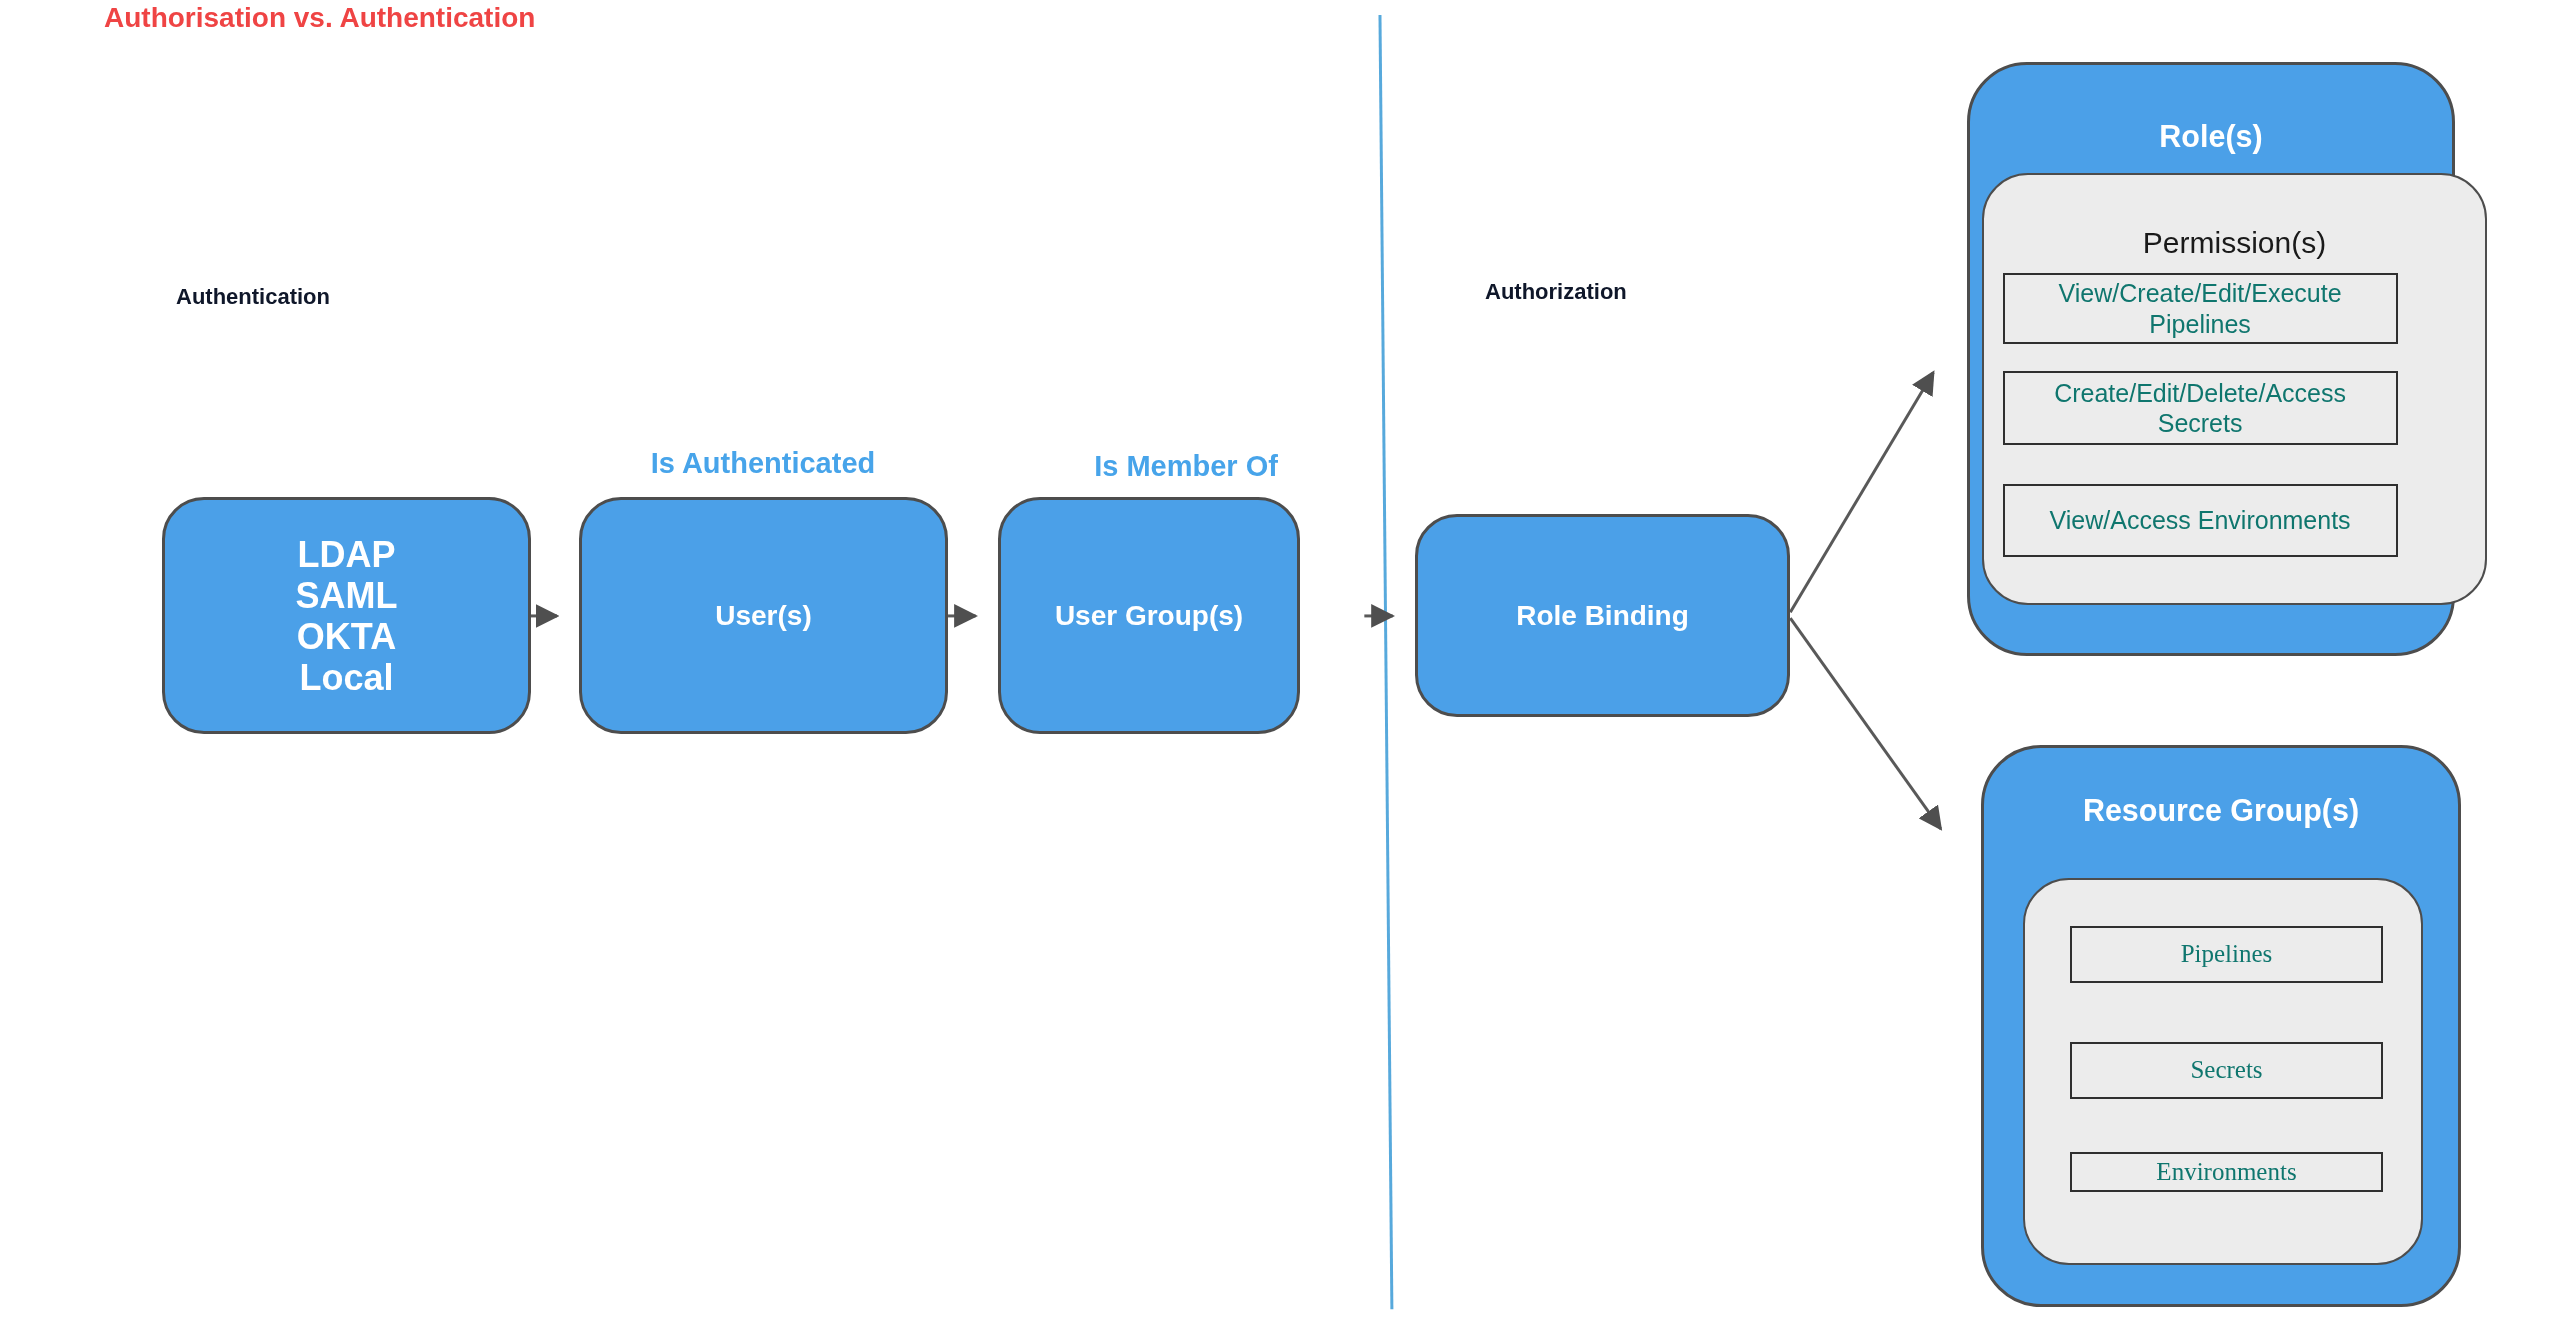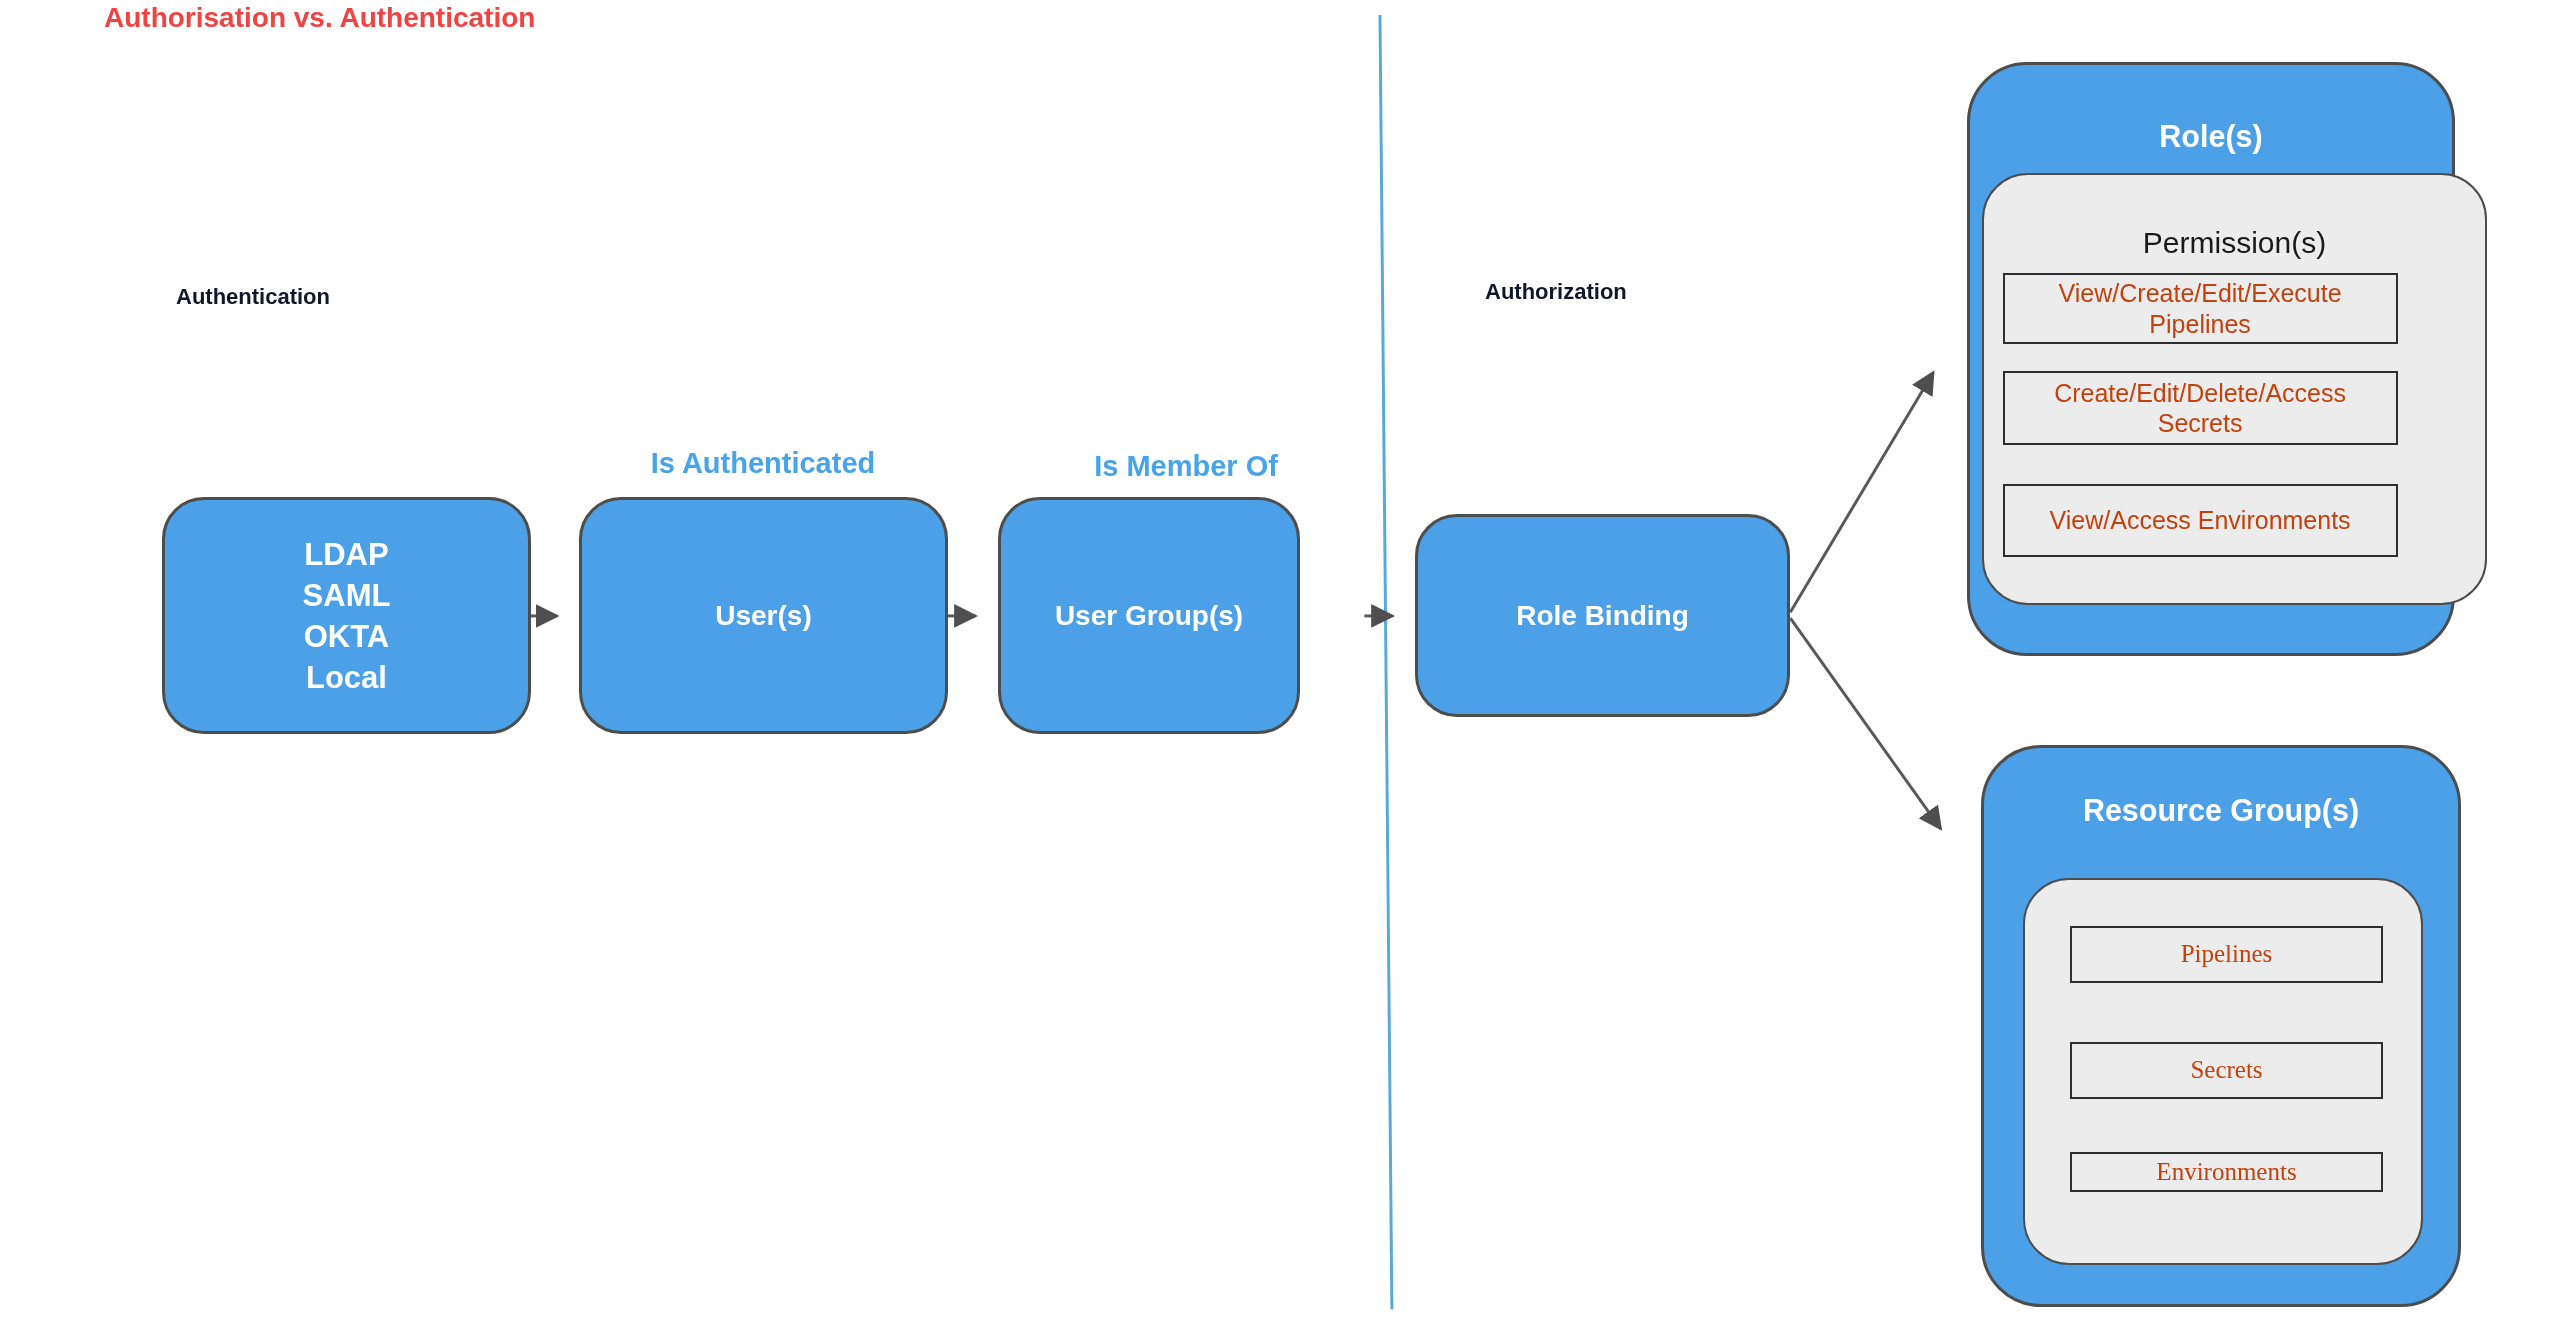--- a/index.html
+++ b/index.html
@@ -61,21 +61,21 @@
     font-size: 28px;
     display: flex;
     align-items: center;
     justify-content: center;
     text-align: center;
   }
   .node-idp         { left: 162px;  top: 497px; width: 369px; height: 237px; }
   .node-users       { left: 579px;  top: 497px; width: 369px; height: 237px; }
   .node-user-groups { left: 998px; top: 497px; width: 302px; height: 237px; text-align: center; }
   .node-role-binding{ left: 1415px; top: 514px; width: 375px; height: 203px; }
-  .idp-lines { line-height: 41px; font-size: 31px; }
+  .idp-lines { line-height: 41px; font-size: 36px; }
   .blue-container {
     position: absolute;
     box-sizing: border-box;
     background: #4ba0e8;
     border: 3px solid #4d4d4d;
     border-radius: 60px;
     margin-left: 16px;
   }
   .container-roles          { left: 1951px; top: 62px;   width: 488px; height: 594px; }
   .container-resource-groups{ left: 1965px; top: 745px; width: 480px; height: 562px; }
@@ -105,21 +105,21 @@
     text-align: center;
     color: #1a1a1a;
     font-size: 30px;
     font-weight: 400;
   }
   .item-box {
     position: absolute;
     box-sizing: border-box;
     background: #ececec;
     border: 2.2px solid #2f2f2f;
-    color: #c2410c;
+    color: #0f766e;
     font-size: 25px;
     line-height: 30.5px;
     display: flex;
     align-items: center;
     justify-content: center;
     text-align: center;
     padding: 0 7.4px;
   }
   .perm-box { left: 18.6px; width: 395px; }
   .perm-box-0 { top: 98px; height: 71px; }

